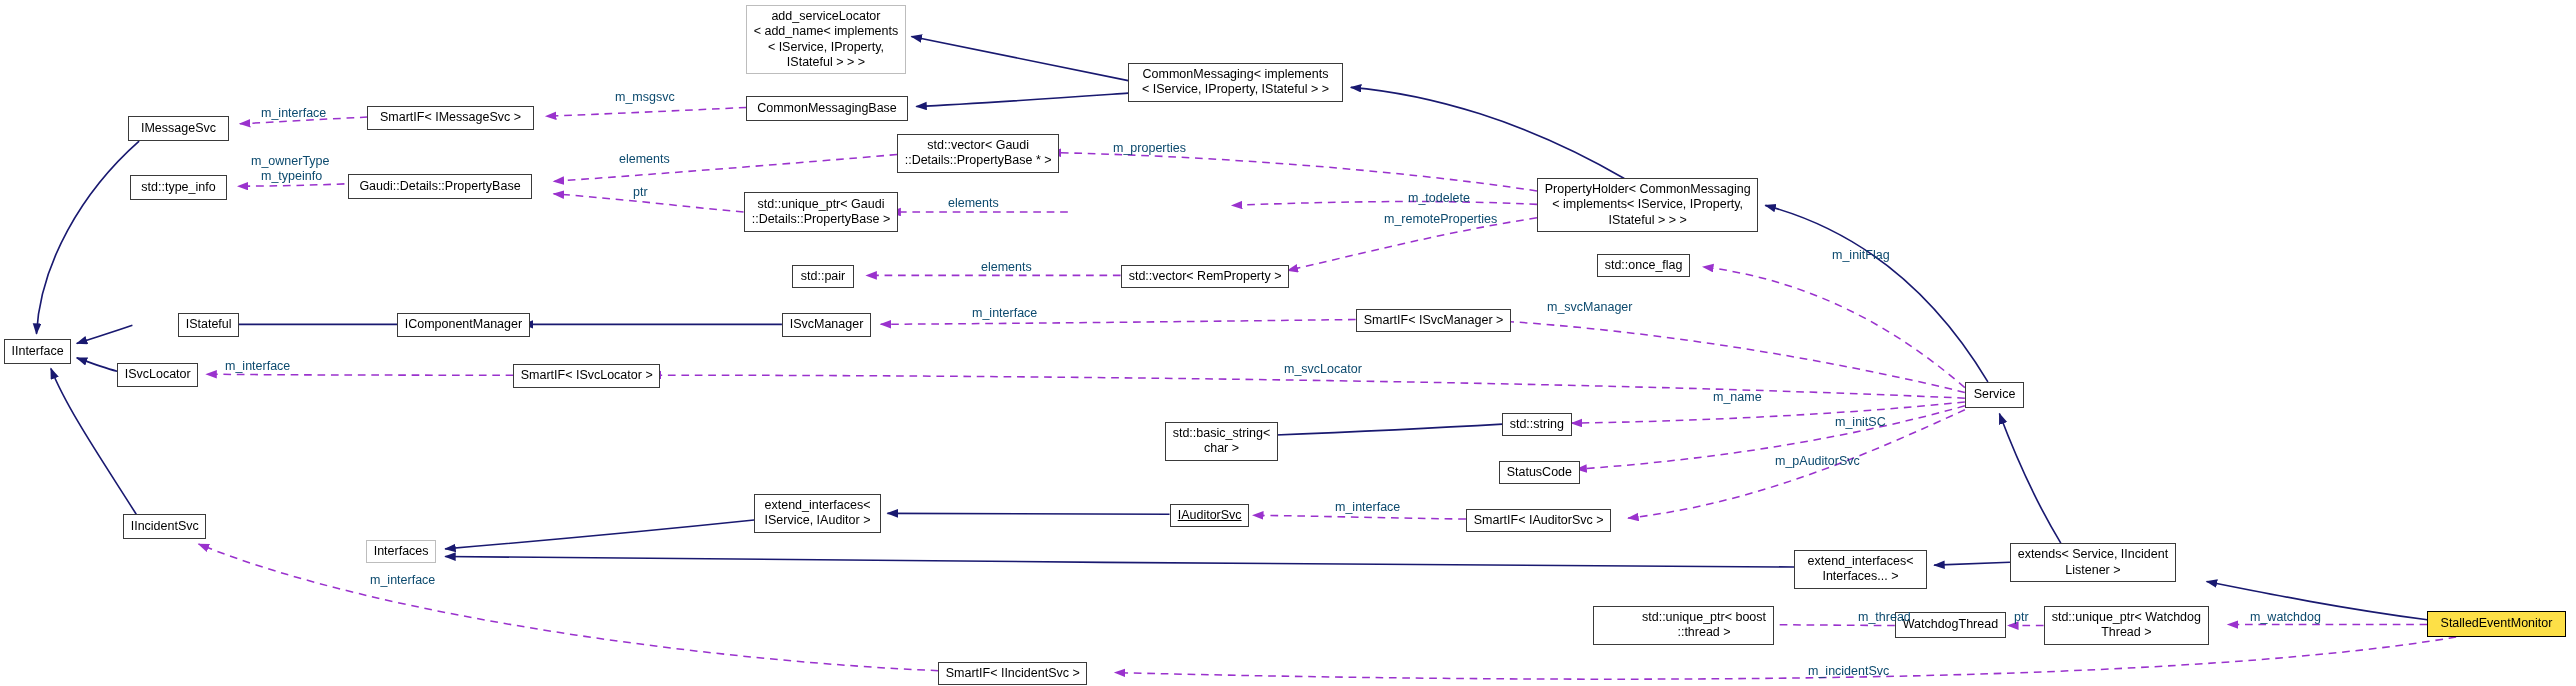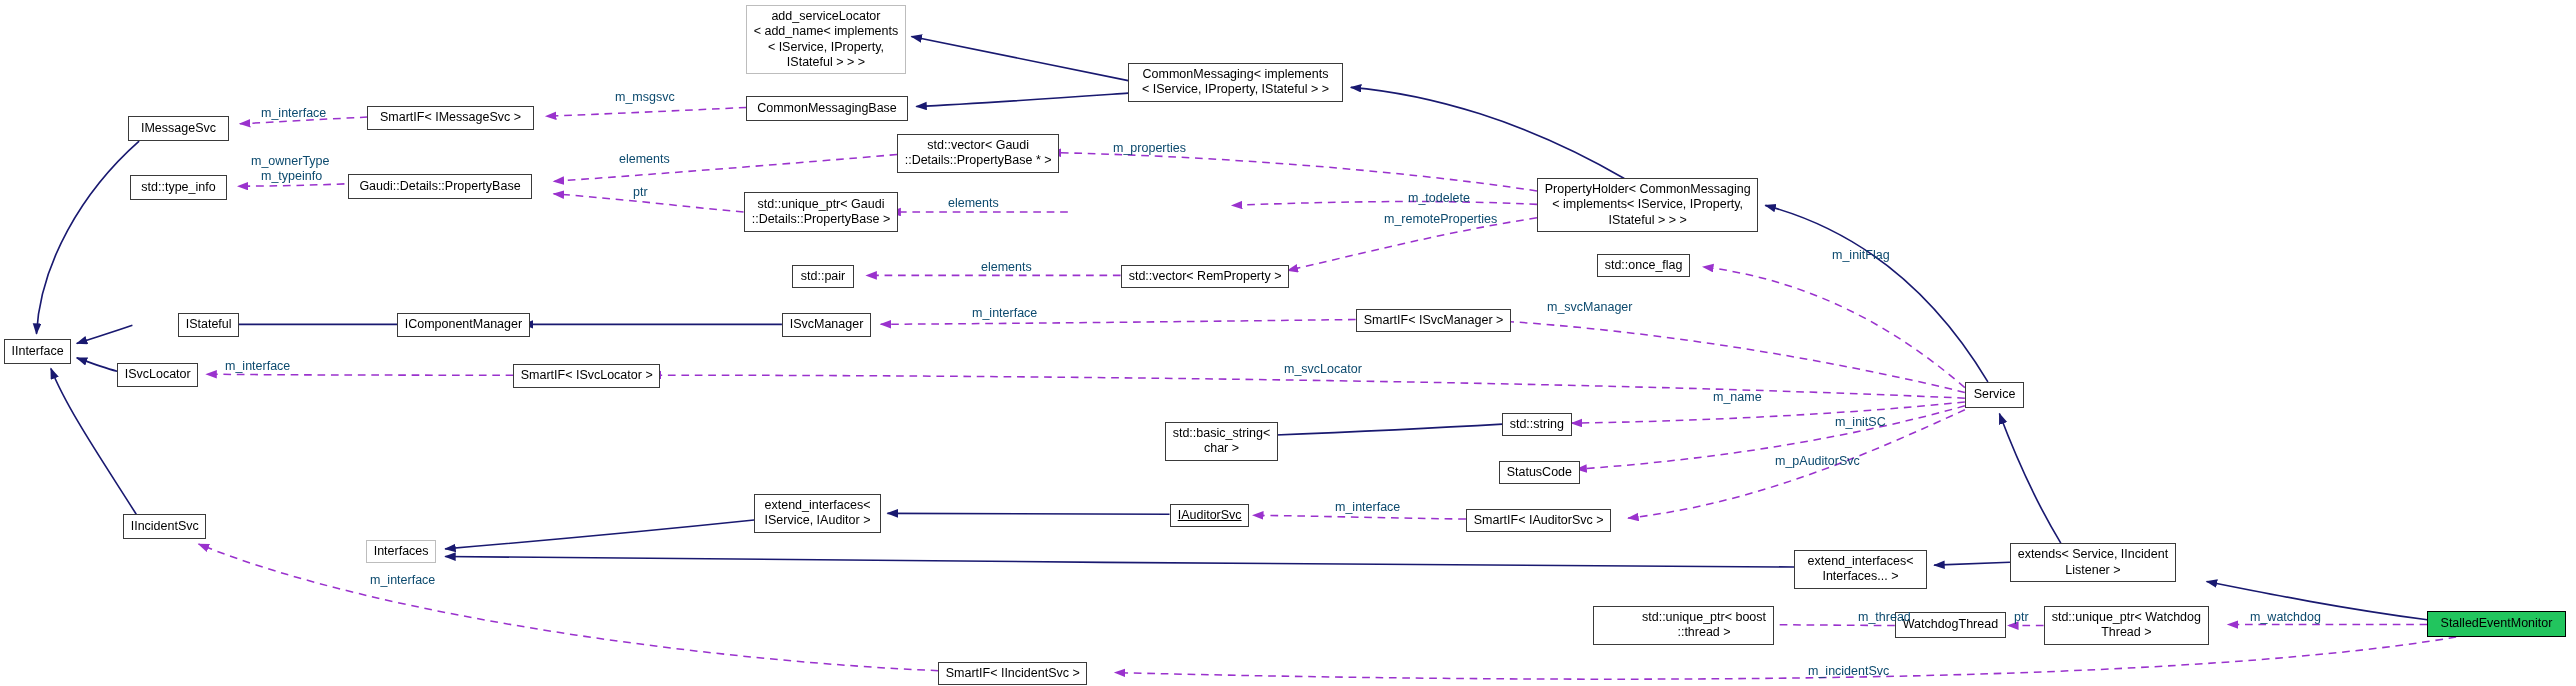--- a/index.html
+++ b/index.html
@@ -28,21 +28,21 @@
     padding: 2.9px 6.7px;
     display: flex;
     align-items: center;
     justify-content: center;
     text-align: center;
     white-space: pre;
     box-sizing: border-box;
     z-index: 2;
   }
   .node.light { border-color: #bdbdbd; }
-  .node.subject { background: #22c55e; border-color: #000000; }
+  .node.subject { background: #fde047; border-color: #000000; }
   .edge-label {
     position: absolute;
     font: 12.5px "Liberation Sans", sans-serif;
     color: #0c4a6e;
     white-space: nowrap;
     z-index: 3;
   }
 </style>
 </head>
 <body>

